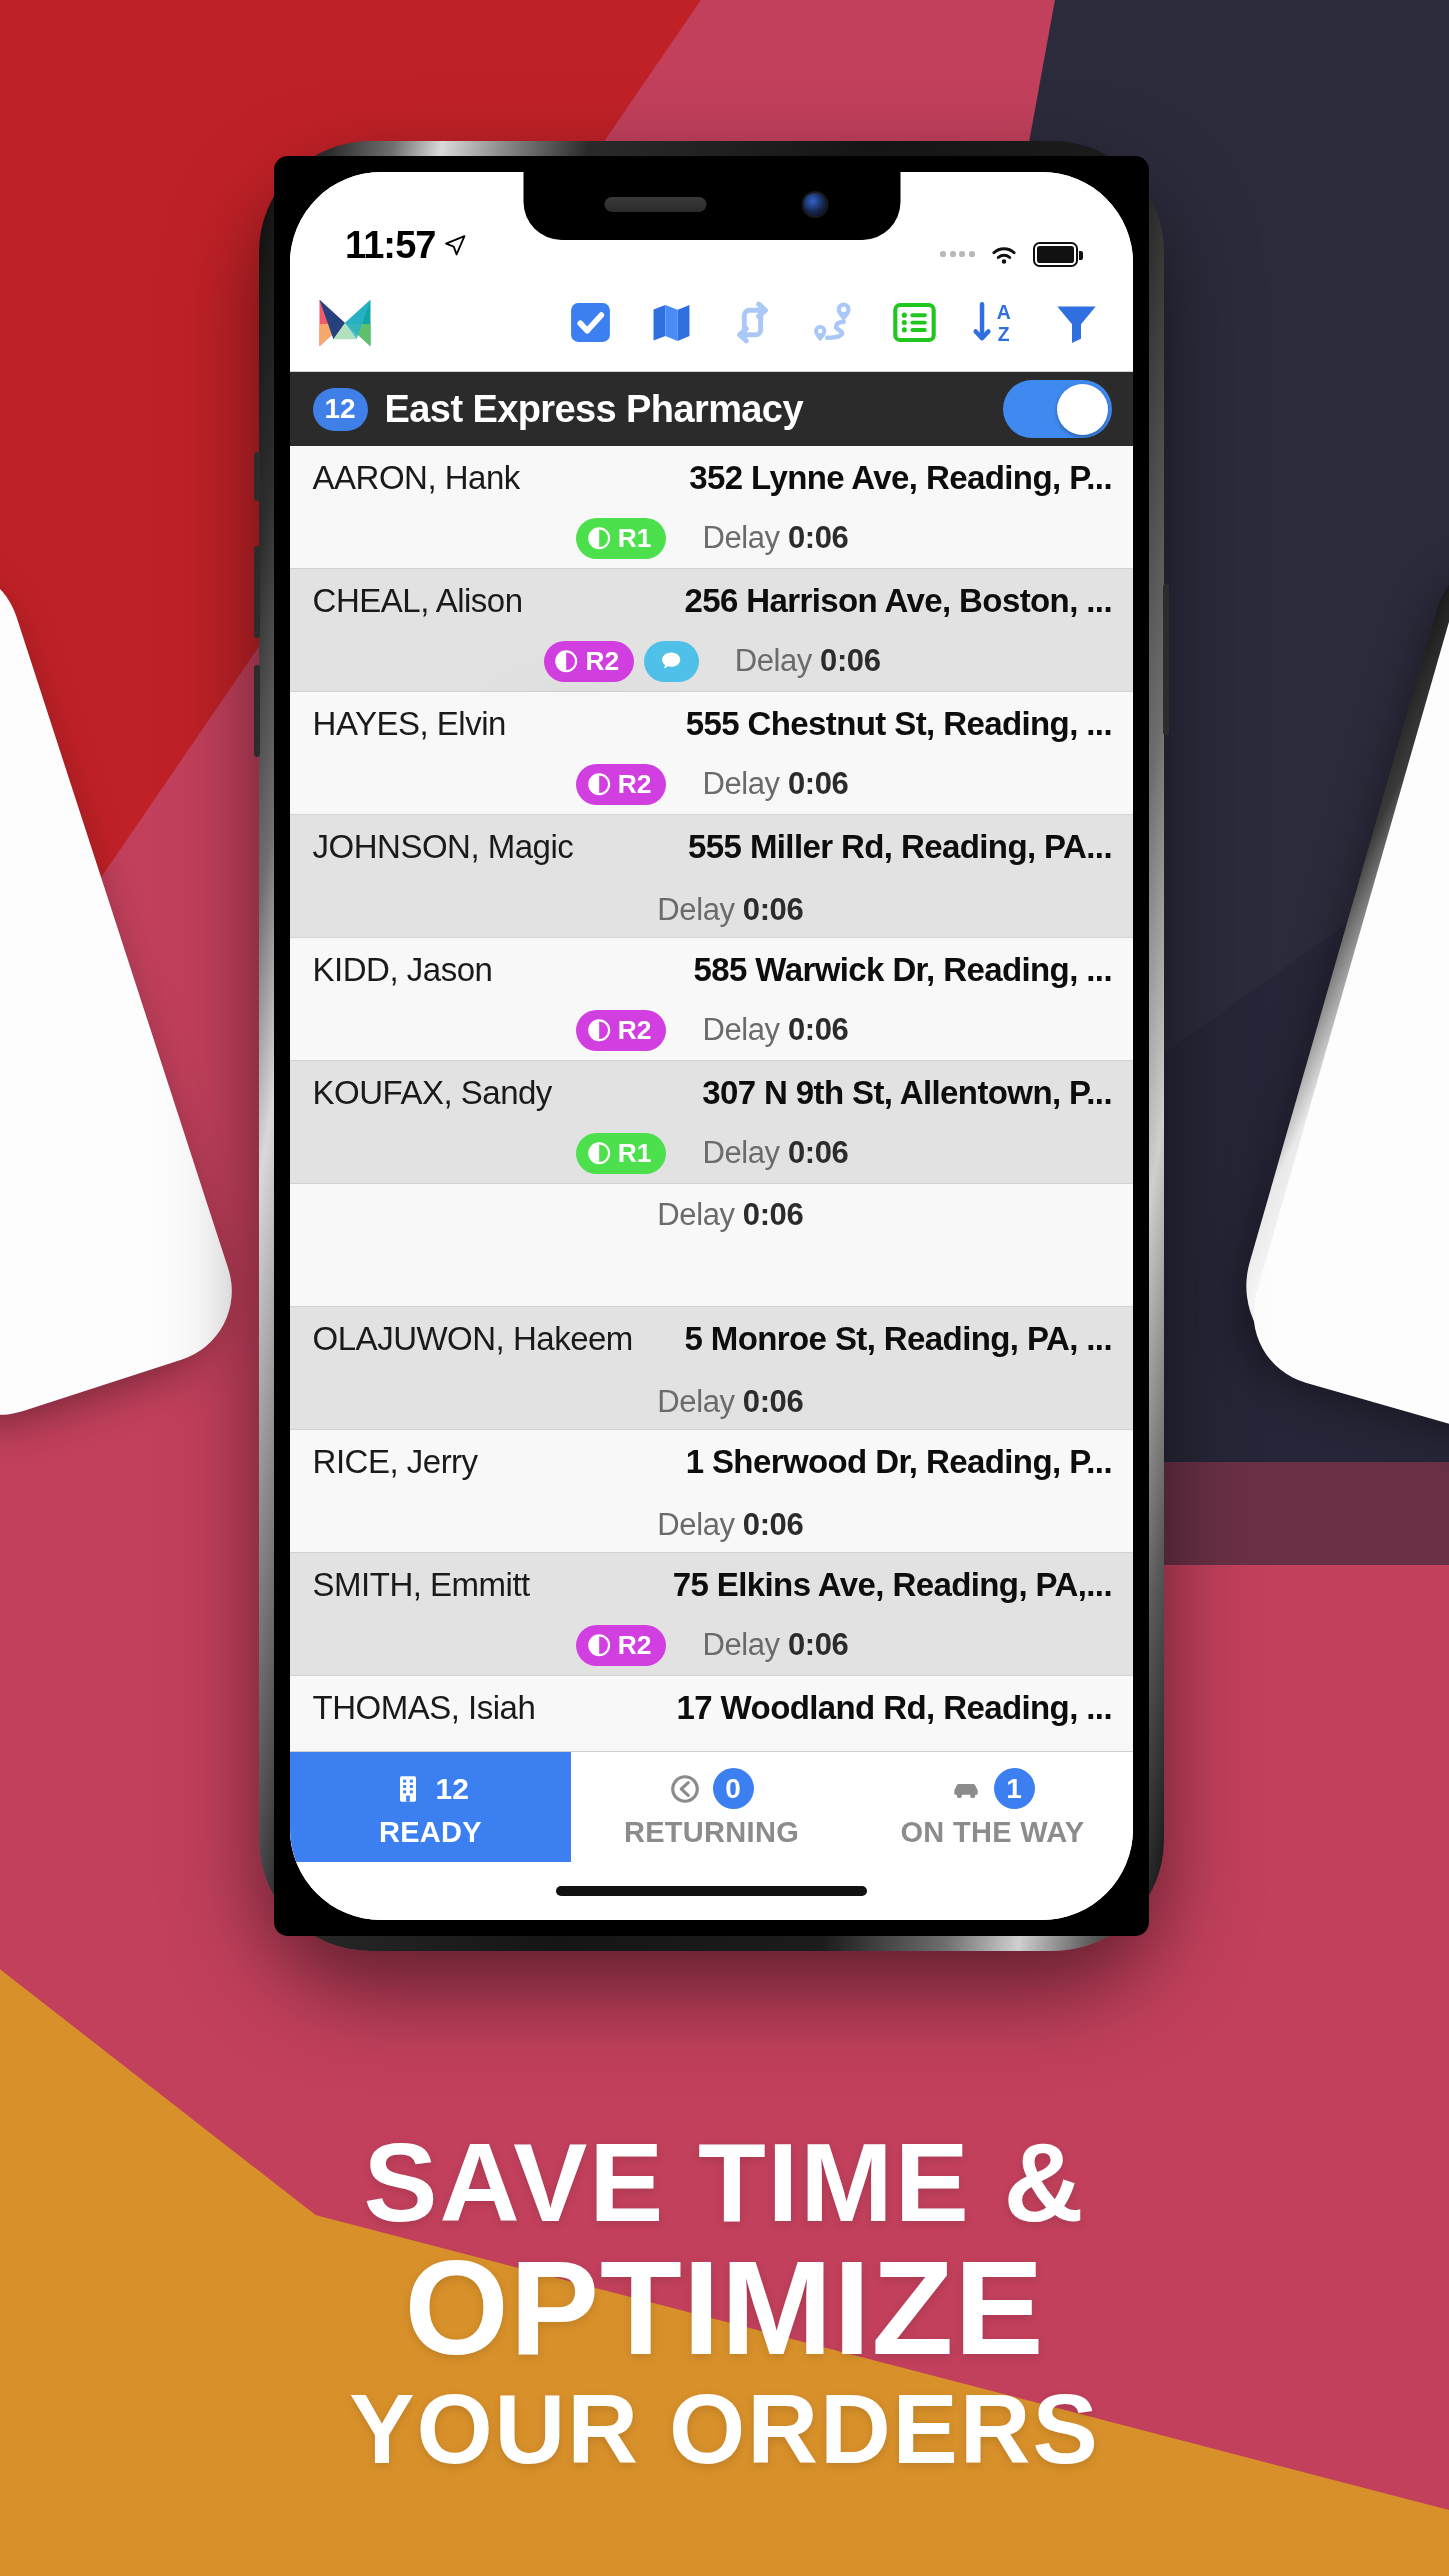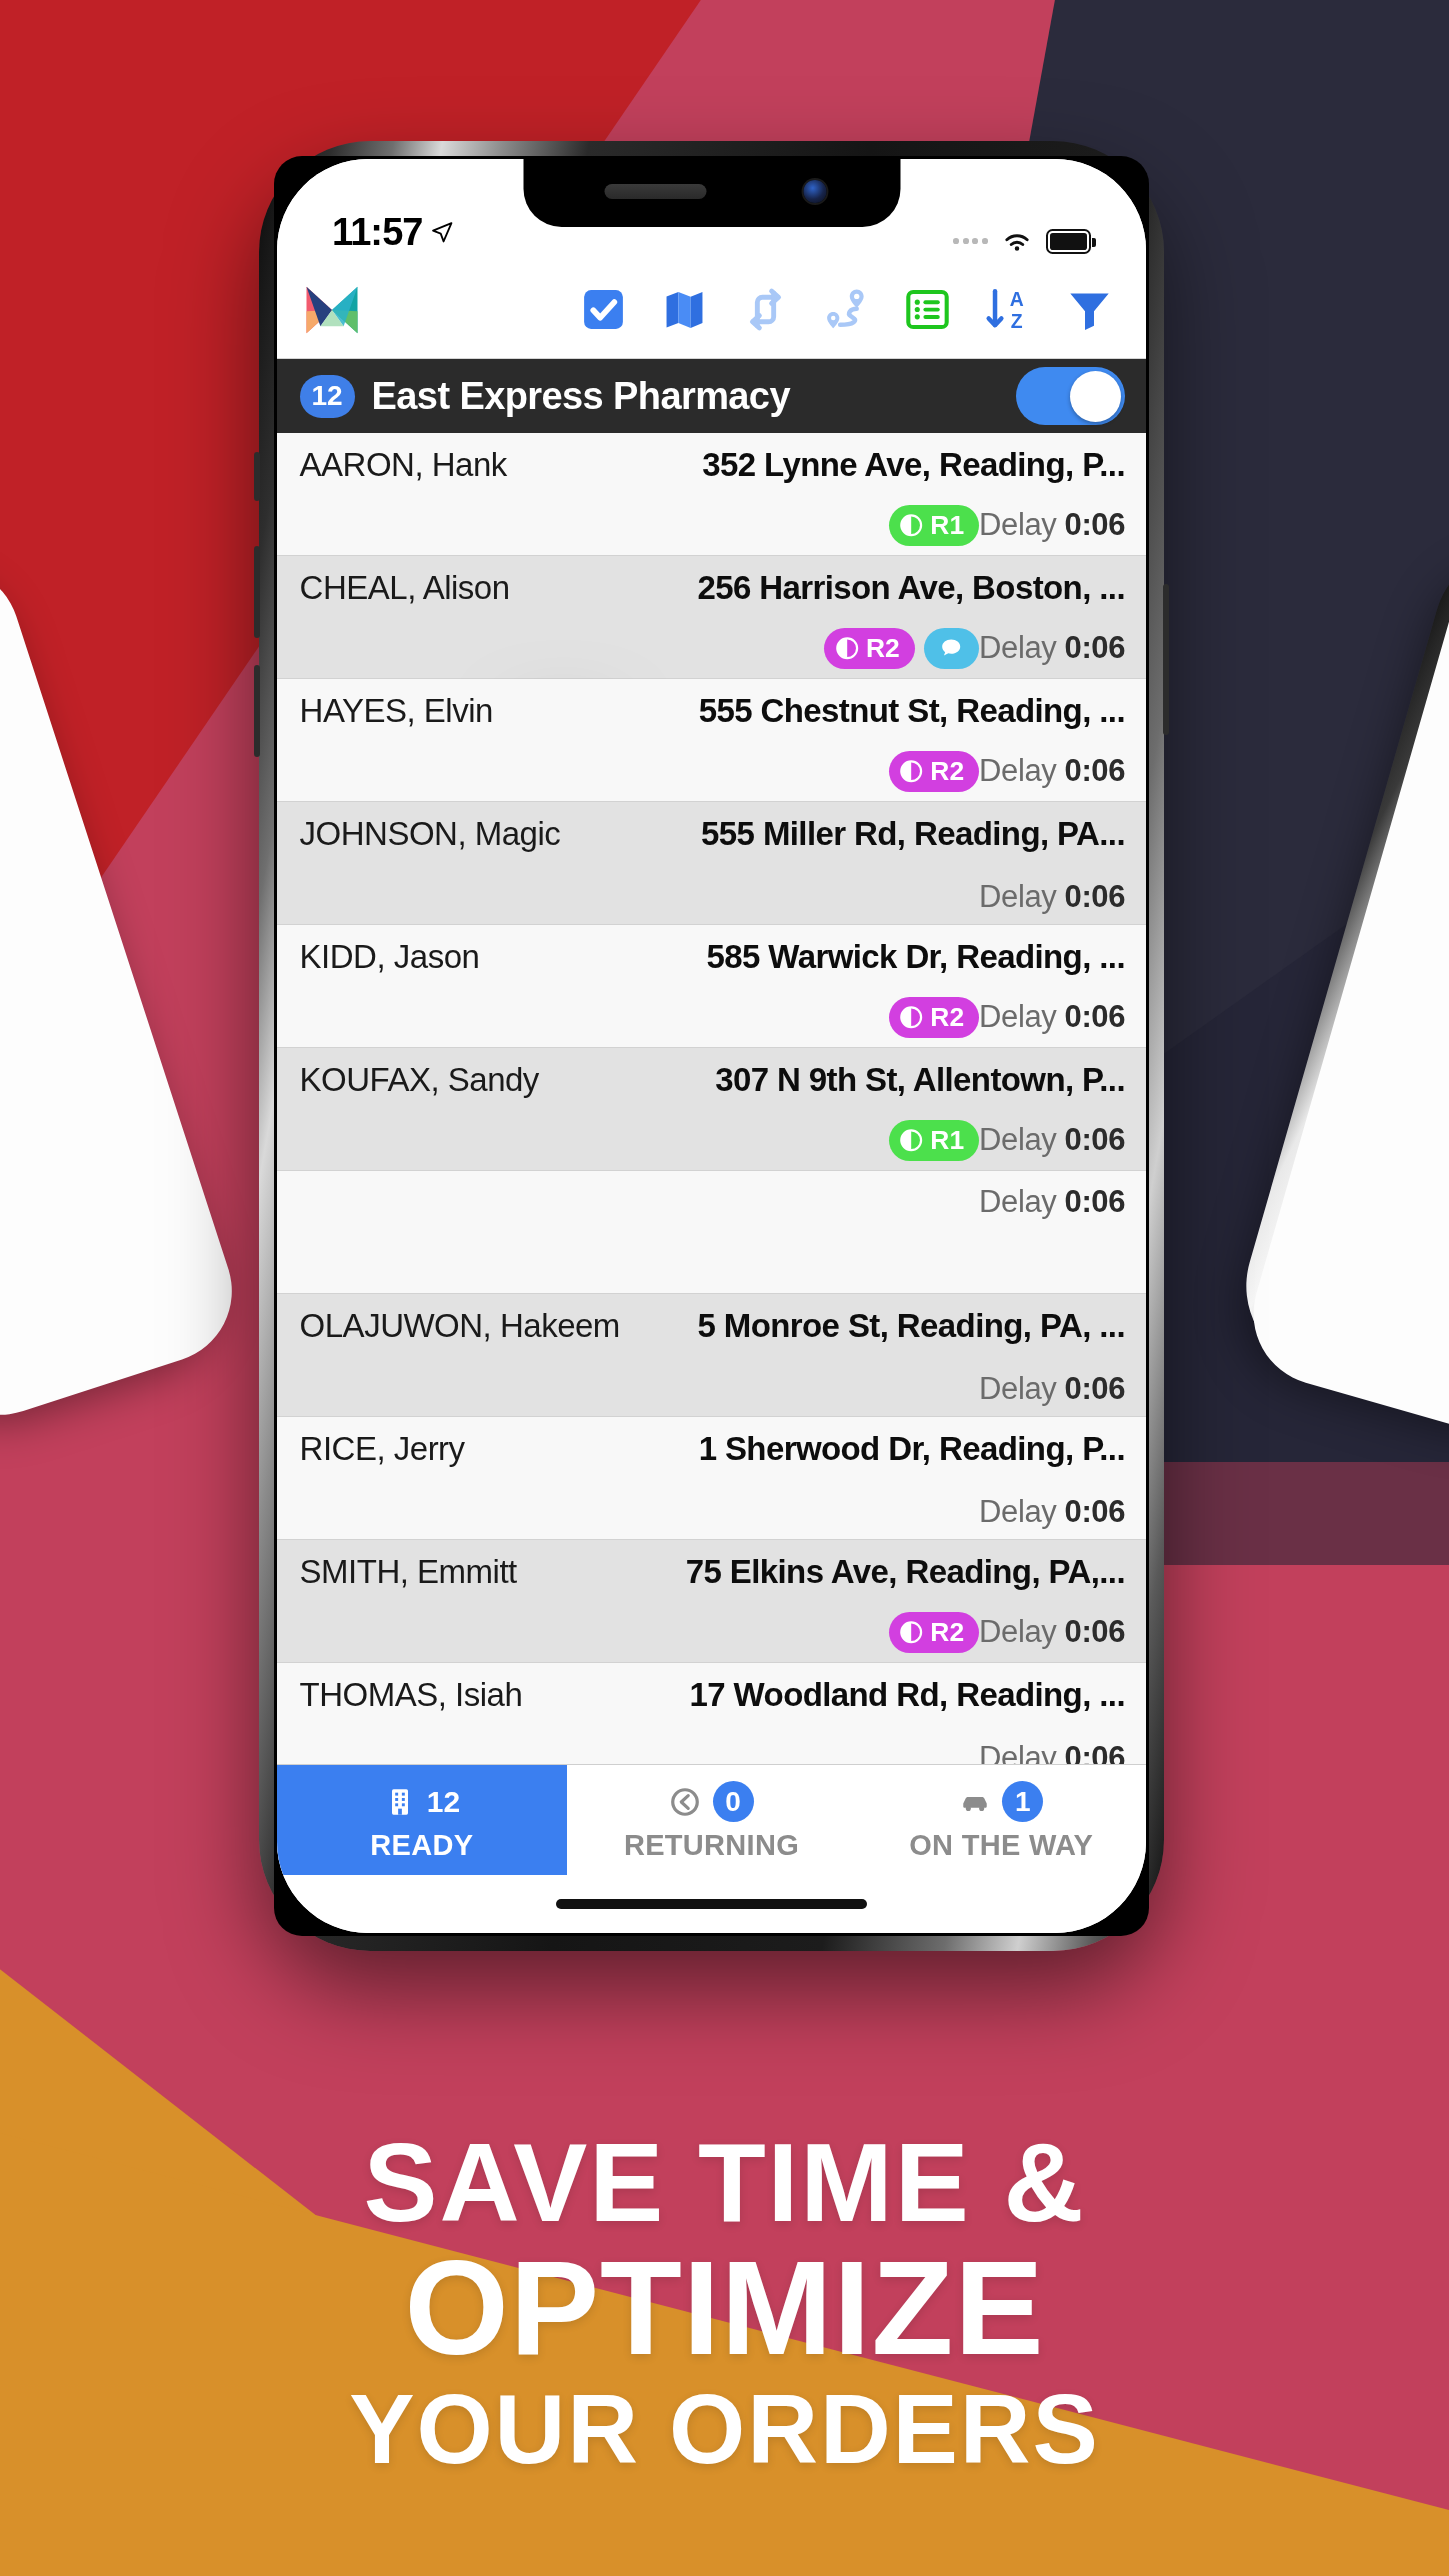--- a/index.html
+++ b/index.html
@@ -72,23 +72,23 @@
     position: absolute;
     left: 259px; top: 141px;
     width: 905px; height: 1810px;
     border-radius: 111px;
     background: linear-gradient(100deg,#0a0a0a 0%,#2e2e2e 6%,#6f6f6f 11%,#d9d9d9 15%,#8b8b8b 20%,#2a2a2a 27%,#151515 50%,#1c1c1c 72%,#6d6d6d 82%,#cfcfcf 88%,#5a5a5a 94%,#0a0a0a 100%);
     box-shadow: 0 40px 87px rgba(0,0,0,.5);
     padding: 15px;
   }
   .phone-inner {
     width: 100%; height: 100%;
-    border-radius: 28px;
+    border-radius: 14px;
     background: #000;
-    padding: 3px;
+    padding: 16px;
   }
   .screen {
     position: relative;
     width: 100%; height: 100%;
     border-radius: 91px;
     background: #ffffff;
     overflow: hidden;
     display: flex; flex-direction: column;
   }
   .side-btn {
@@ -202,21 +202,21 @@
     position: relative;
   }
   .order-row.alt { background: #e2e2e2; }
   .order-row.plain { background: #f8f8f8; }
   .row-top { display: flex; align-items: flex-start; justify-content: space-between; }
   .cust-name { font-size: 33px; color: #1a1a1a; letter-spacing: -0.5px; white-space: nowrap; }
   .address {
     font-size: 33px; font-weight: 700; color: #0d0d0d;
     letter-spacing: -0.6px; white-space: nowrap; text-align: left;
   }
-  .row-bottom { display: flex; align-items: center; justify-content: flex-end; }
+  .row-bottom { display: flex; align-items: center; justify-content: center; gap: 36px; }
   .badges { display: flex; align-items: center; gap: 9.4px; }
   .badge {
     height: 41px; border-radius: 21px;
     display: inline-flex; align-items: center; gap: 5.7px;
     padding: 0 15px 0 9.4px;
     color: #fff; font-size: 26.4px; font-weight: 700;
   }
   .badge.rx-green  { background: #4ce04c; }
   .badge.rx-purple { background: #d23fe0; }
   .badge.icon-only { padding: 0; width: 55px; justify-content: center; }

